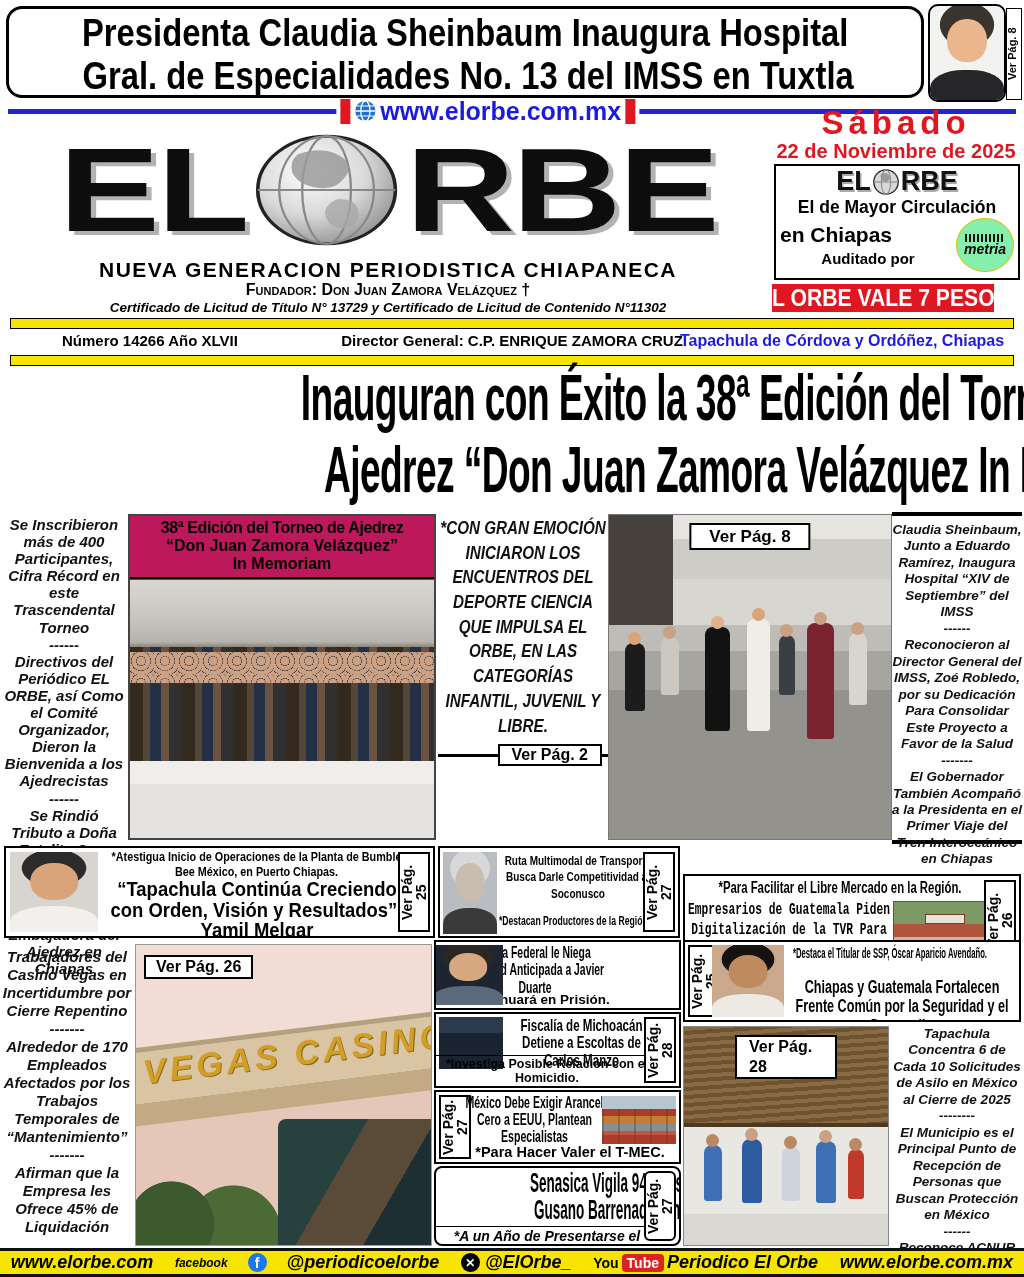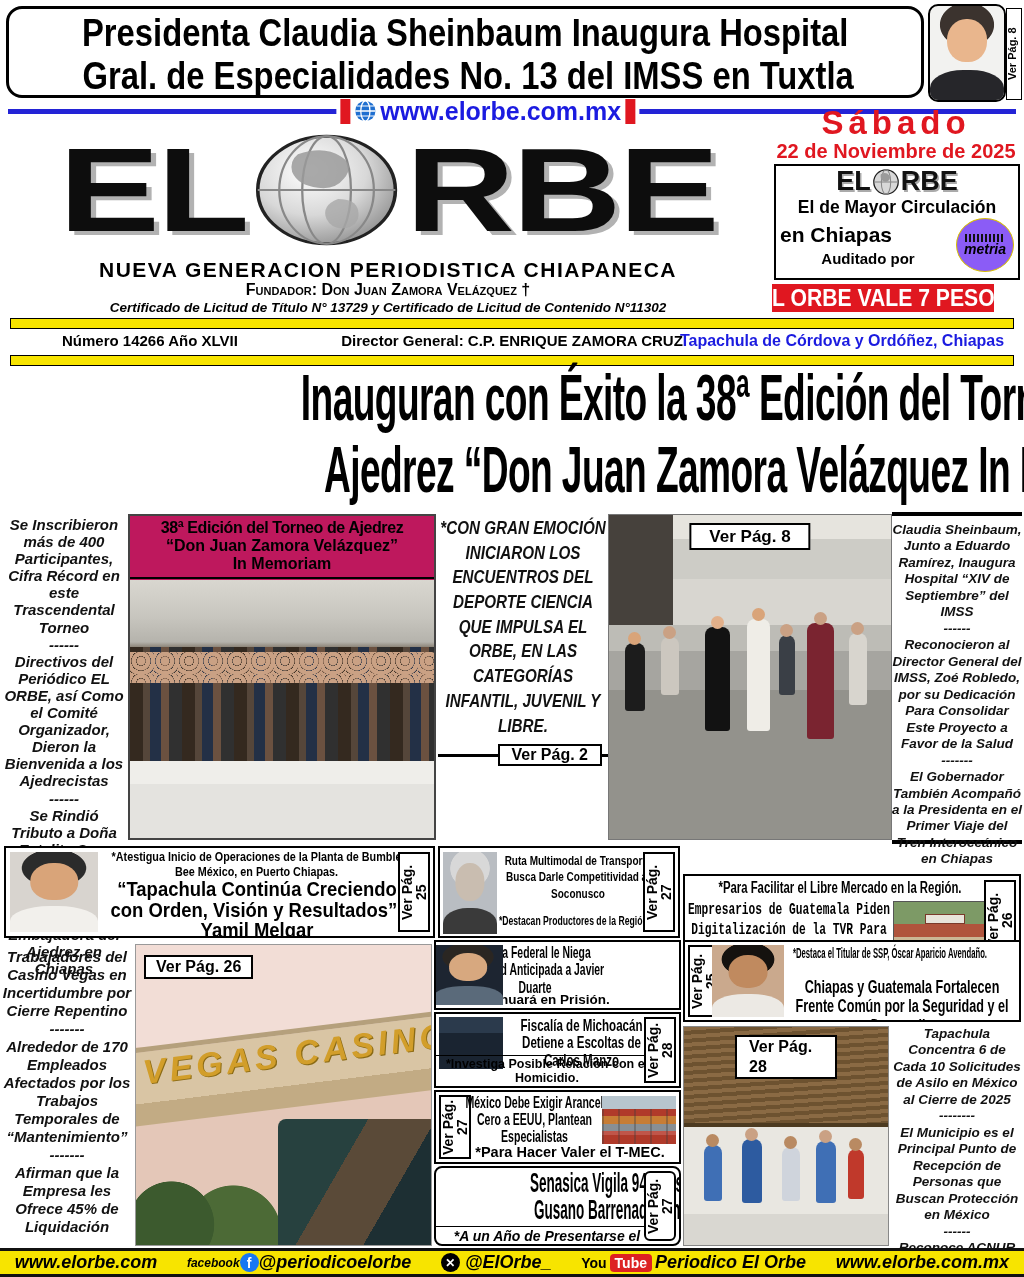--- a/index.html
+++ b/index.html
@@ -162,21 +162,21 @@
           </svg>
       </span>
       <span class="mini-word">RBE</span>
     </div>
     <div class="ctr b nowrap" style="font-size:17.5px;margin-top:2px;">El de Mayor Circulación</div>
     <div style="display:flex;align-items:center;">
       <div style="flex:1;">
         <div class="b" style="font-size:21px;">en Chiapas</div>
         <div class="b ctr" style="font-size:15px;margin-top:3px;">Auditado por</div>
       </div>
-      <div style="width:58px;height:54px;border-radius:50%;background:#8b5cf6;display:flex;flex-direction:column;
+      <div style="width:58px;height:54px;border-radius:50%;background:#86efac;display:flex;flex-direction:column;
                   align-items:center;justify-content:center;border:1px solid #d8c000;">
         <div style="width:40px;height:8px;background:repeating-linear-gradient(90deg,#111 0 2px,transparent 2px 4px);"></div>
         <div class="b i" style="font-size:14px;line-height:14px;">metria</div>
       </div>
     </div>
   </div>
   <div class="abs ctr" style="left:772px;top:284px;width:222px;height:28px;background:#e01720;display:flex;align-items:center;justify-content:center;">
     <span class="b nowrap" style="color:#fff;font-size:23px;transform:scaleX(0.92);display:inline-block;">EL ORBE VALE 7 PESOS</span>
   </div>
 
@@ -359,21 +359,21 @@
   <div class="abs col-txt" style="left:893px;top:1026px;width:128px;font-size:13.5px;line-height:1.22;">
     <div>Tapachula Concentra 6 de Cada 10 Solicitudes de Asilo en México al Cierre de 2025</div>
     <div>--------</div>
     <div>El Municipio es el Principal Punto de Recepción de Personas que Buscan Protección en México</div>
     <div>------</div>
     <div>Reconoce ACNUR que ha Disminuido el Flujo Migratorio en los Últimos Meses</div>
   </div>
 
   <div class="footer">
     <span>www.elorbe.com</span>
-    <span style="display:inline-flex;align-items:center;gap:0;">
+    <span style="display:inline-flex;align-items:center;gap:20px;">
       <span style="font-size:12px;">facebook</span>
       <span class="fb-ic">f</span>
       <span>@periodicoelorbe</span>
     </span>
     <span style="display:inline-flex;align-items:center;gap:5px;">
       <span class="x-ic">✕</span>
       <span>@ElOrbe_</span>
     </span>
     <span style="display:inline-flex;align-items:center;gap:3px;">
       <span style="font-style:normal;font-size:14px;">You</span>

